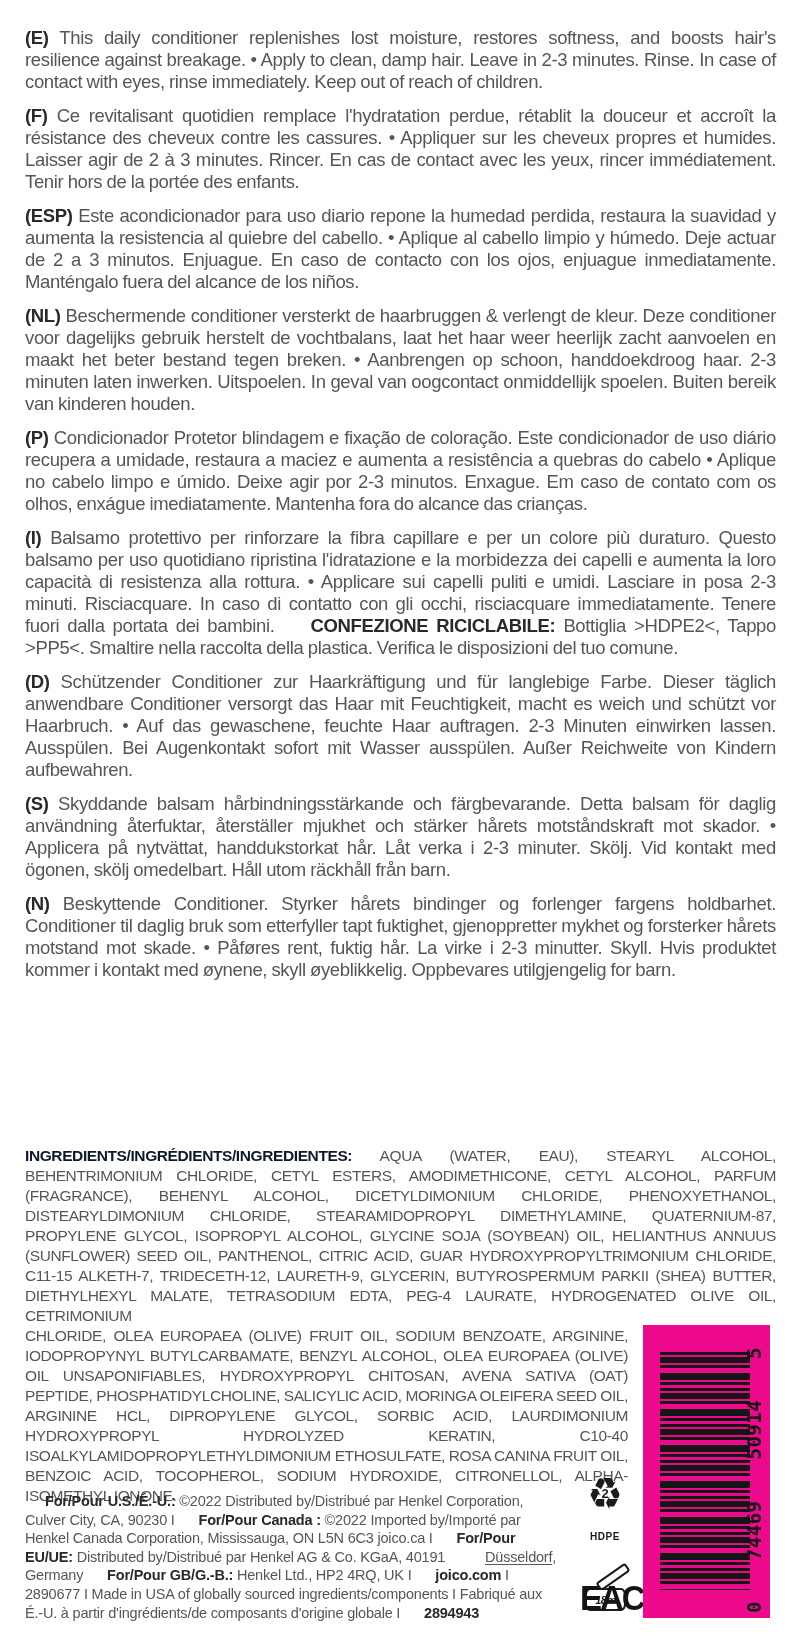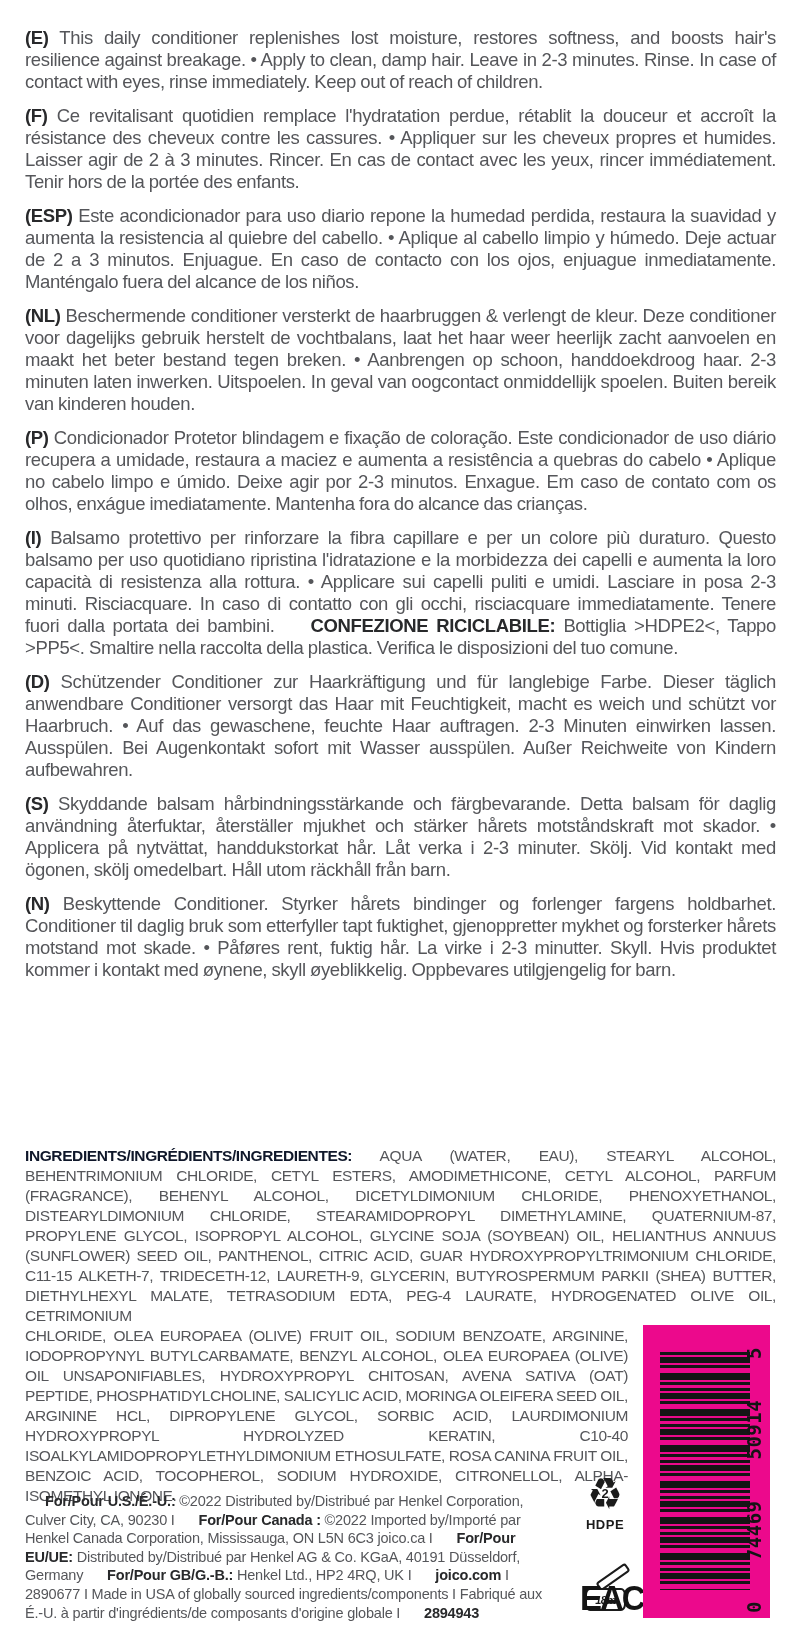--- a/index.html
+++ b/index.html
@@ -24,30 +24,30 @@
     letter-spacing:-0.4px;word-spacing:-0.5px;color:#55565a;
   }
   .ing-head{font-weight:bold;color:#0f172a;}
   .ing-narrow{margin-right:148px;}
   
   .distribution{
     position:absolute;left:25px;top:1492px;width:537px;
     font-size:14.5px;line-height:18.6px;letter-spacing:-0.2px;color:#55565a;
   }
   .distribution .b{font-weight:bold;color:#28292b;margin-left:20px;}
-  .distribution .u{text-underline-offset:2px;}
+  .distribution .u{text-decoration:underline;text-underline-offset:2px;margin-left:36px;}
   
   .hdpe{position:absolute;left:578px;top:1472px;width:54px;text-align:center;color:#1b1b1b;}
   .hdpe .glyph-wrap{position:relative;height:44px;}
   .hdpe .glyph{font-size:44px;line-height:44px;font-family:"DejaVu Sans",sans-serif;}
   .hdpe .num{
     position:absolute;left:0;right:0;top:15px;font-size:13px;font-weight:bold;
     line-height:13px;color:#1b1b1b;
   }
-  .hdpe .mat{font-size:13px;font-weight:bold;letter-spacing:0.5px;margin-top:1px;}
+  .hdpe .mat{font-size:10px;font-weight:bold;letter-spacing:0.5px;margin-top:15px;}
   .pao{position:absolute;left:583px;top:1566px;width:46px;height:46px;font-style:italic;}
   .pao .lid{
     position:absolute;left:12px;top:6px;width:32px;height:6px;
     border:2px solid #1b1b1b;border-radius:3px;background:#fff;
     transform:rotate(-35deg);
   }
   .pao .jar{
     position:absolute;left:2px;top:22px;width:37px;height:19px;
     border:2.5px solid #1b1b1b;border-radius:5px/7px;background:#fff;
     display:flex;align-items:center;justify-content:center;

